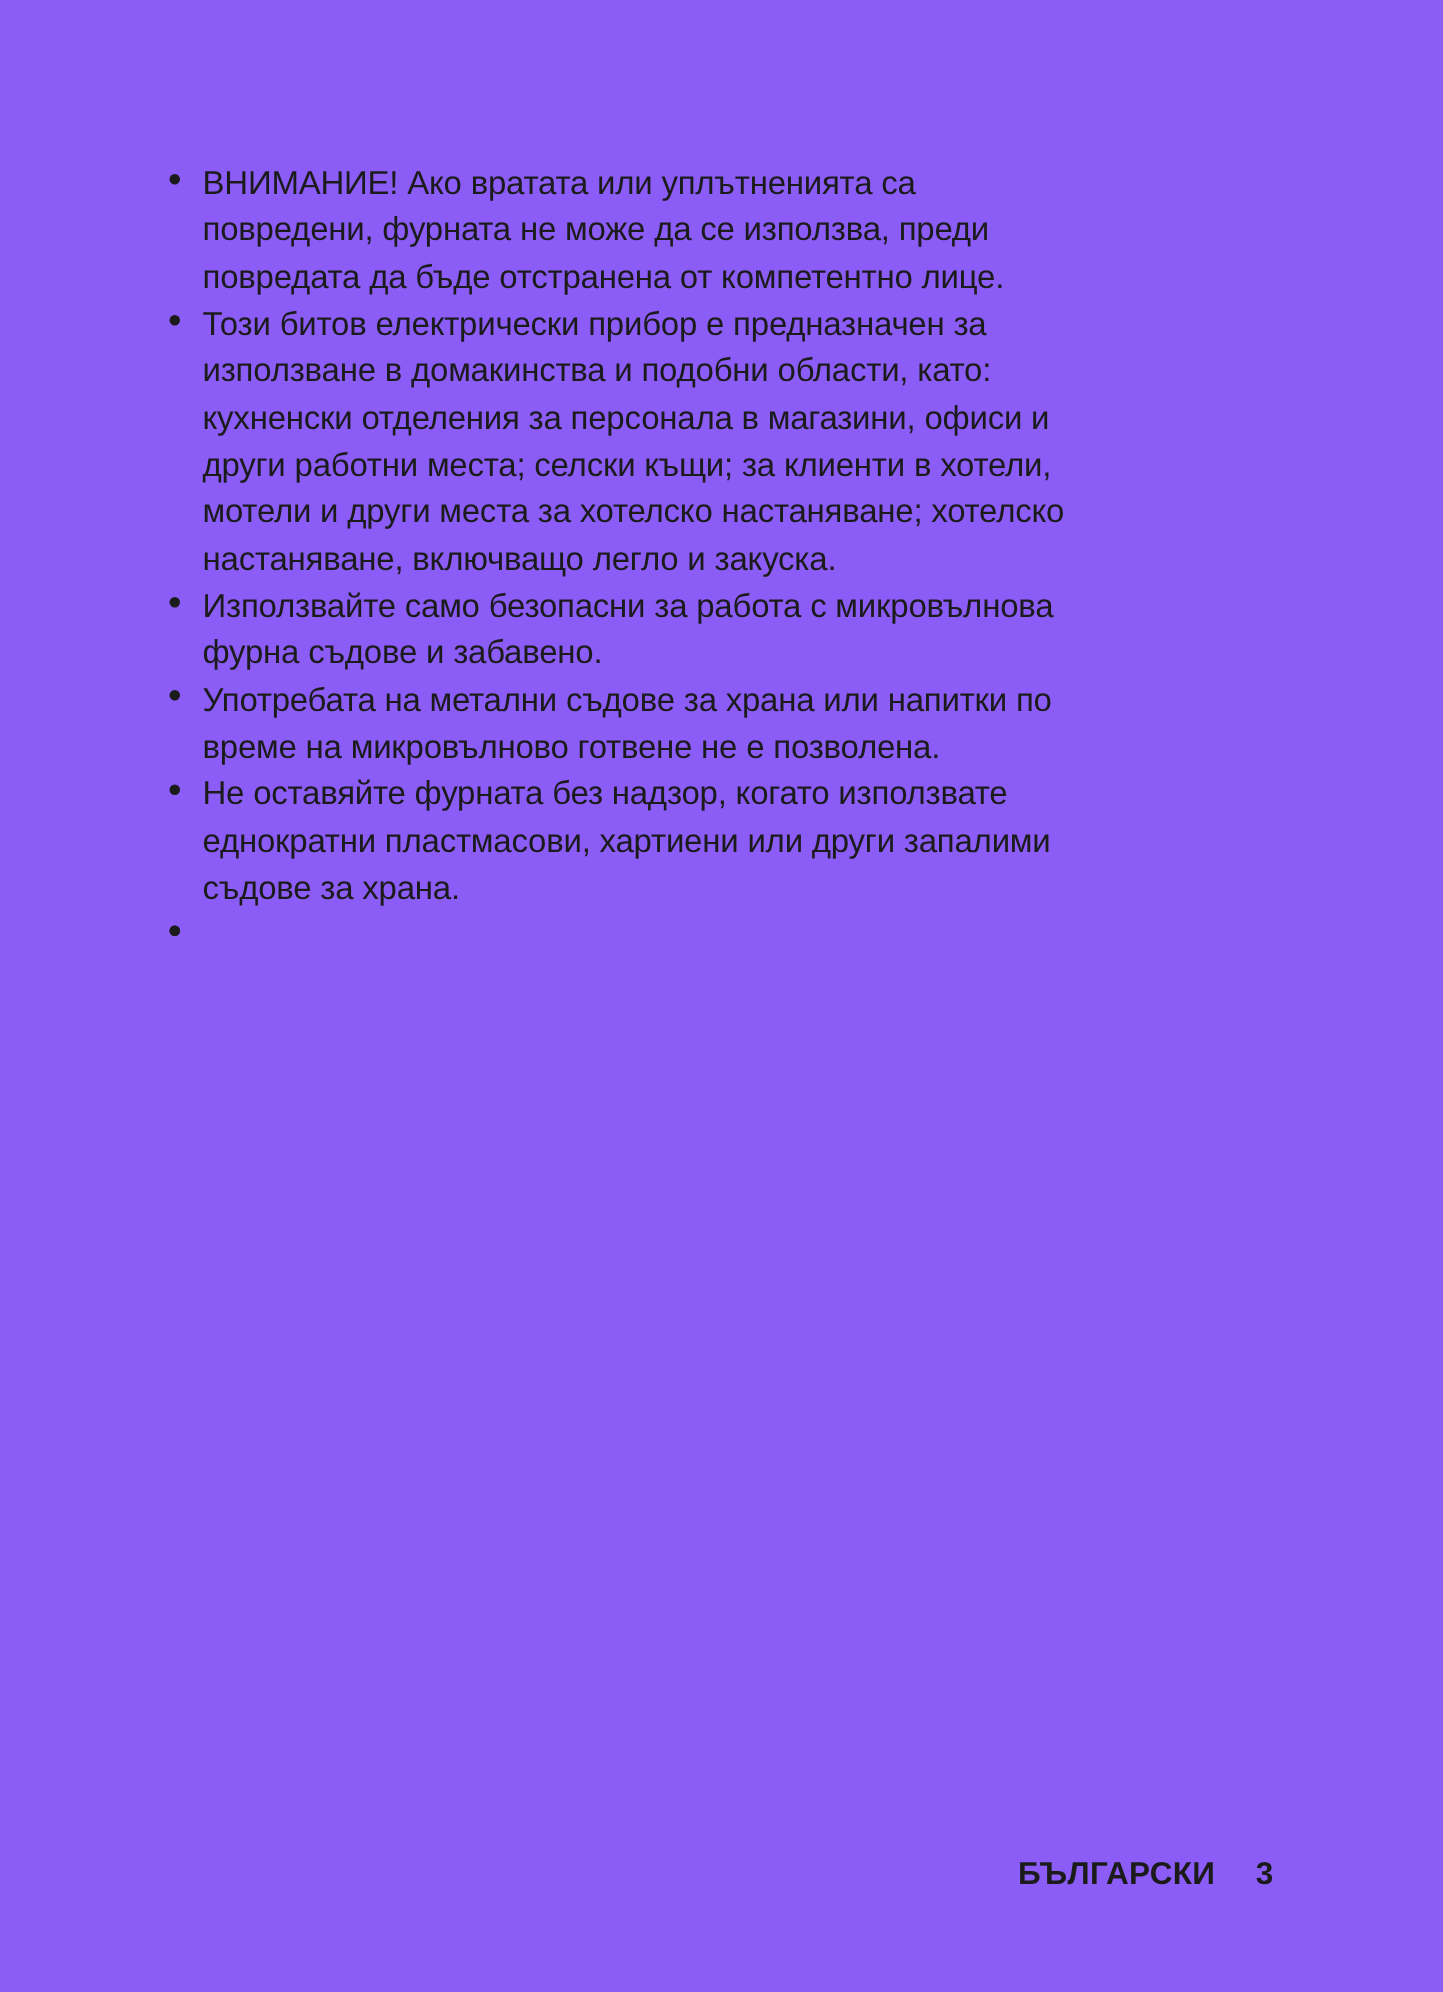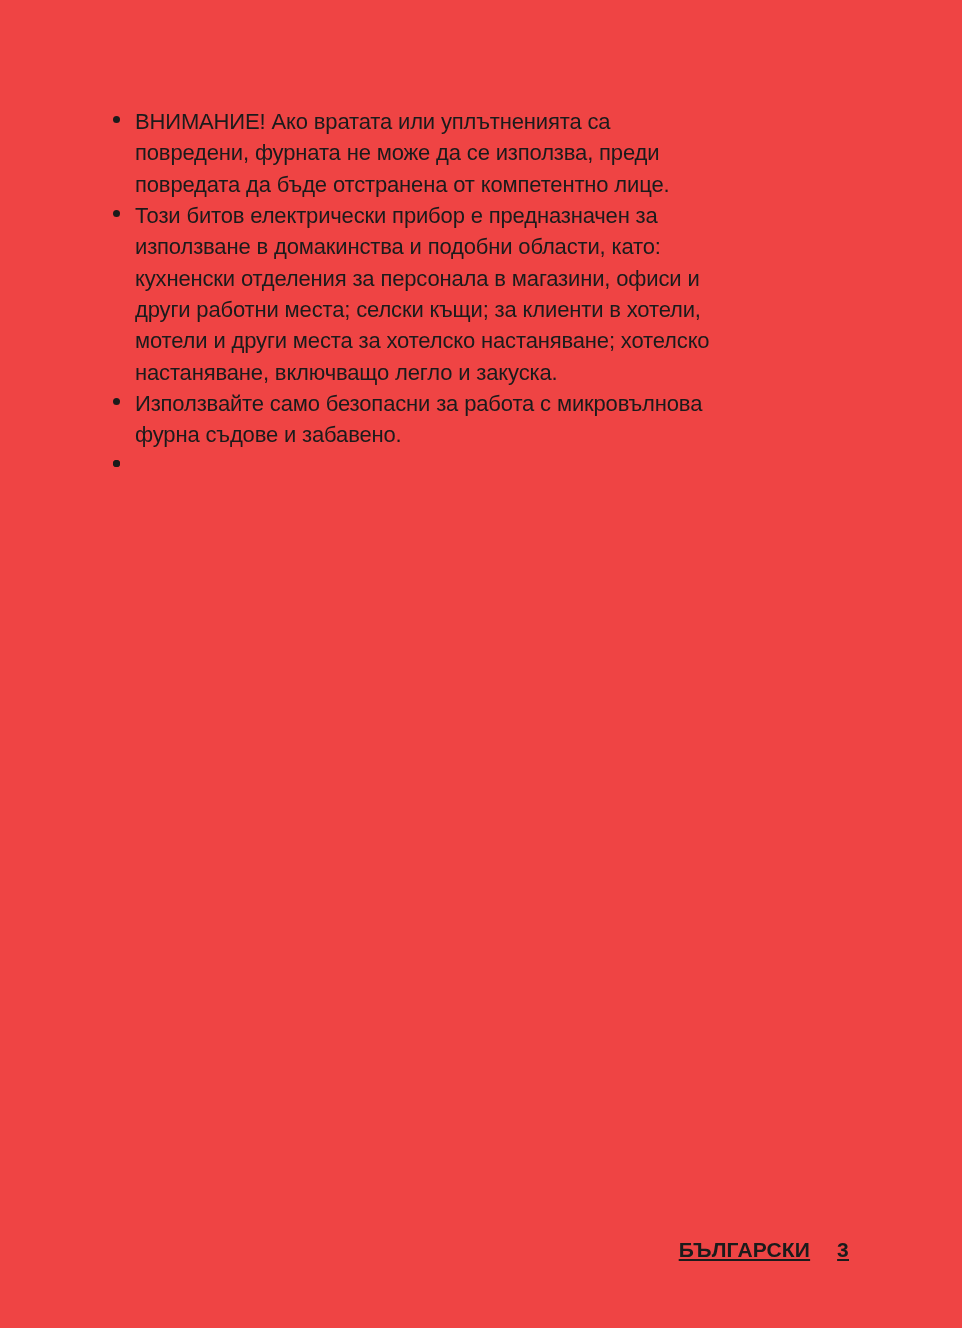--- a/index.html
+++ b/index.html
@@ -11,21 +11,21 @@
   body {
     width: 962px;
     height: 1328px;
     position: relative;
     font-family: "Liberation Sans", sans-serif;
     overflow: hidden;
   }
   .page {
     position: absolute;
     inset: 0;
-    background: #ef4444;
+    background: #8b5cf6;
   }
   ul.bullet-list {
     position: absolute;
     left: 112px;
     top: 106px;
     width: 760px;
     margin: 0;
     padding: 0;
     list-style: none;
   }
@@ -51,39 +51,43 @@
     position: absolute;
     top: 1238px;
     right: 113px;
     display: flex;
     align-items: baseline;
     gap: 27px;
     font-size: 21px;
     font-weight: bold;
     color: #1b1b1b;
     letter-spacing: 0.2px;
-    text-decoration: underline;
   }
 </style>
 </head>
 <body>
 
 <div class="page">
   <ul class="bullet-list" id="bullet-list">
       <li><span class="dot"></span><span>ВНИМАНИЕ! Ако вратата или уплътненията са
 повредени, фурната не може да се използва, преди
 повредата да бъде отстранена от компетентно лице.</span></li>
       <li><span class="dot"></span><span>Този битов електрически прибор е предназначен за
 използване в домакинства и подобни области, като:
 кухненски отделения за персонала в магазини, офиси и
 други работни места; селски къщи; за клиенти в хотели,
 мотели и други места за хотелско настаняване; хотелско
 настаняване, включващо легло и закуска.</span></li>
       <li><span class="dot"></span><span>Използвайте само безопасни за работа с микровълнова
 фурна съдове и забавено.</span></li>
+      <li><span class="dot"></span><span>Употребата на метални съдове за храна или напитки по
+време на микровълново готвене не е позволена.</span></li>
+      <li><span class="dot"></span><span>Не оставяйте фурната без надзор, когато използвате
+еднократни пластмасови, хартиени или други запалими
+съдове за храна.</span></li>
       <li><span class="dot"></span></li>
       <li><span class="dot"></span></li>
     </ul>
   <div class="footer">
     <span>БЪЛГАРСКИ</span>
     <span>3</span>
   </div>
 </div>
 
 </body></html>

